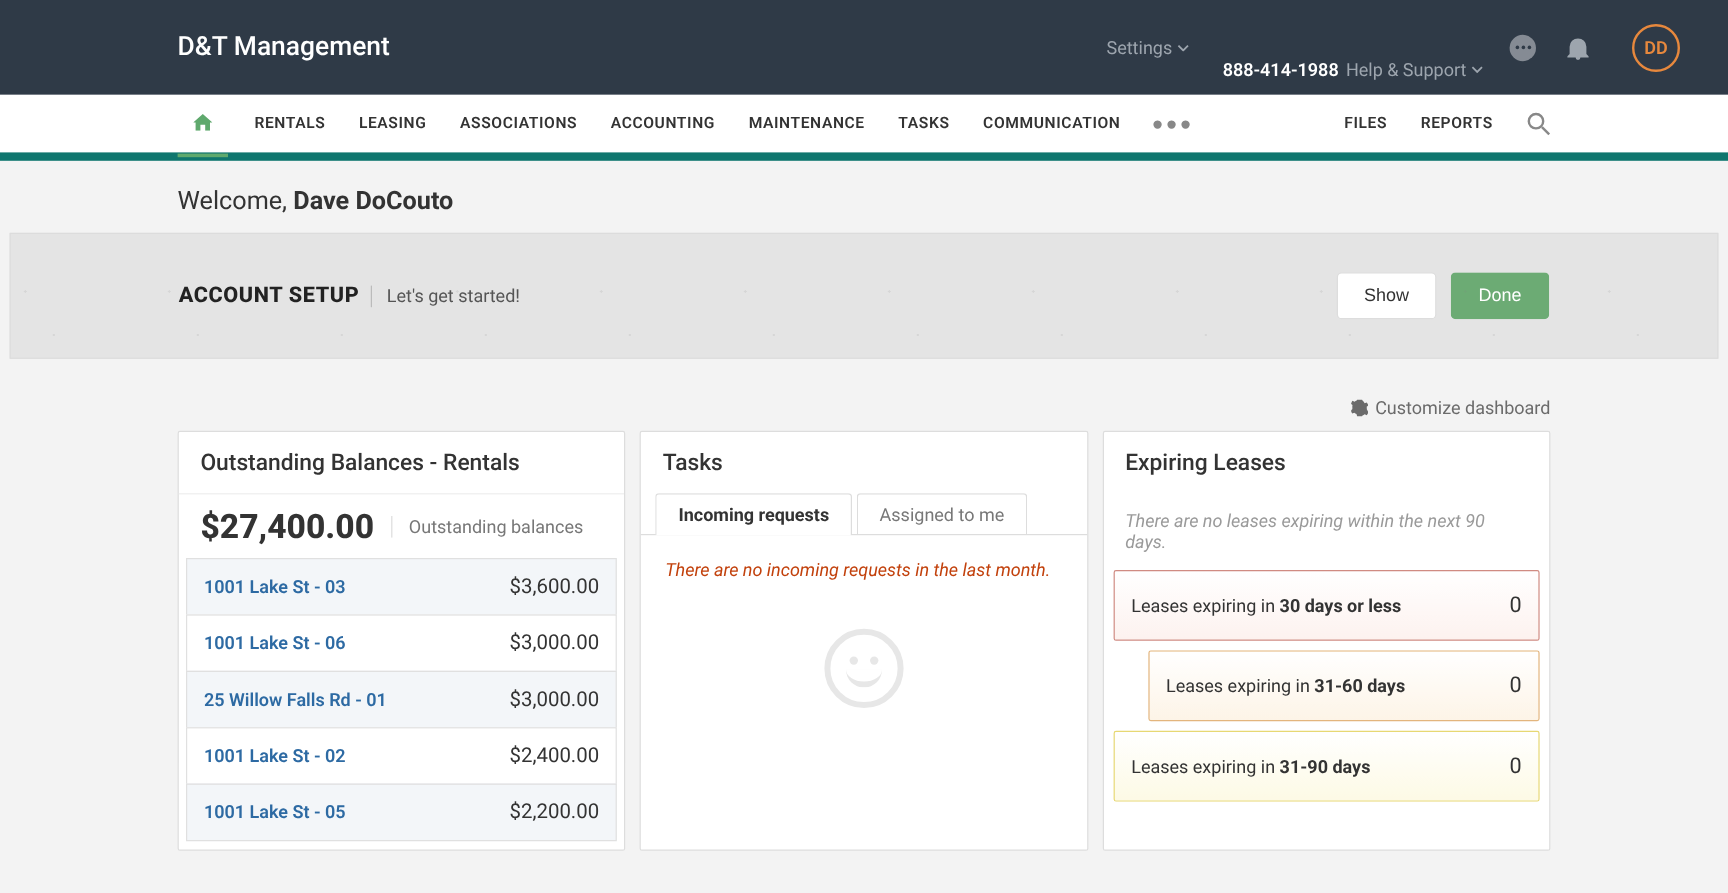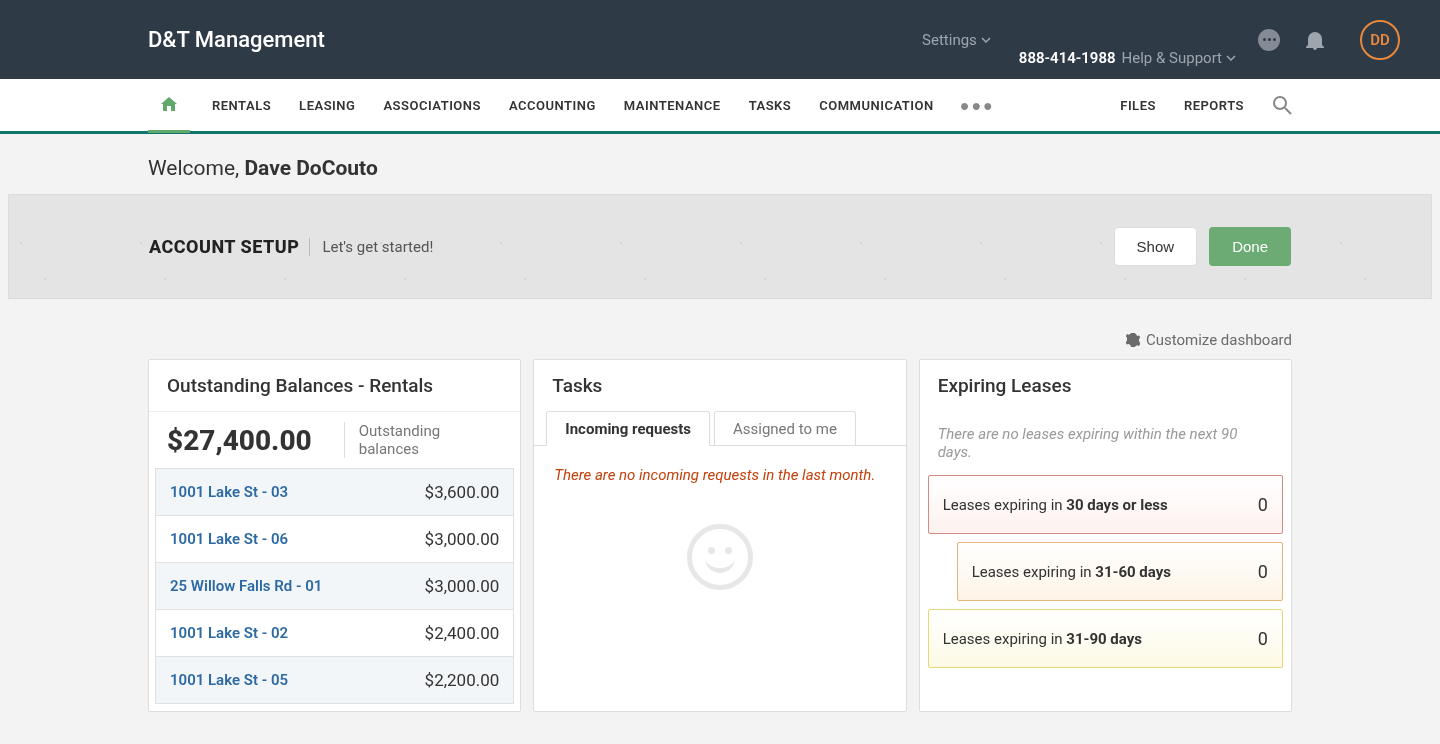--- a/index.html
+++ b/index.html
@@ -11,21 +11,21 @@
   .top-link { color: #9da5ae; font-size: 15px; margin-right: 28px; display: inline-flex; align-items: center; cursor: pointer; }
   .top-link .chev { margin-left: 4px; }
   .phone { color: #fff; font-weight: 600; margin-right: 6px; font-size: 15px; }
   .help-txt { color: #9da5ae; font-size: 15px; }
   .top-icon { color: #9da5ae; margin-left: 20px; cursor: pointer; display:inline-flex; align-items:center; justify-content:center; width: 26px; height:26px; }
   .chat-bubble { background:#858b94; border-radius:50%; width:22px; height:22px; display:flex; align-items:center; justify-content:center; position:relative;}
   .chat-dots { display:flex; gap:2px;}
   .chat-dots span{ width:3px;height:3px;background:#2f3a47;border-radius:50%;}
   .avatar { width: 40px; height: 40px; border: 2px solid #e7883d; border-radius: 50%; display:flex; align-items:center; justify-content:center; color:#e7883d; font-weight:600; margin-left: 32px; font-size:15px; cursor:pointer;}
   
-  .navbar { background: #fff; height: 55px; display:flex; align-items:center; padding: 0 148px; border-bottom:3px solid #0f766e; position:relative;}
+  .navbar { background: #fff; height: 55px; display:flex; align-items:center; padding: 0 148px; border-bottom:7px solid #0f766e; position:relative;}
   .nav-home { width: 42px; height:55px; display:flex; align-items:center; justify-content:center; border-bottom:3px solid #5fa96d; color:#5fa96d; cursor:pointer; margin-right:8px;}
   .nav-item { font-size: 13px; font-weight:600; color:#333; letter-spacing:0.5px; padding: 0 14px; height:55px; display:flex; align-items:center; cursor:pointer;}
   .nav-more { color:#888; cursor:pointer; padding:0 12px; letter-spacing:2px;}
   .nav-right { margin-left:auto; display:flex; align-items:center; gap: 28px;}
   .nav-right .nav-item{ padding:0;}
   .search-ico { color:#888; cursor:pointer;}
   
   .welcome { padding: 22px 148px 14px; font-size: 21px; color:#333; }
   .welcome .name { font-weight: 700; }
   
@@ -40,21 +40,21 @@
   .btn-white{ background:#fff; color:#333; border:1px solid #ddd;}
   .btn-green{ background:#6cab74; color:#fff; margin-left:12px;}
   
   .customize-bar{ display:flex; justify-content:flex-end; padding: 32px 148px 10px; }
   .customize-link{ color:#6b6b6b; font-size:15px; cursor:pointer; display:flex; align-items:center; gap:6px;}
   
   .cards{ display:flex; gap:12px; padding: 0 148px 30px;}
   .card{ background:#fff; border:1px solid #ddd; border-radius:2px; flex:1; display:flex; flex-direction:column; min-height: 340px;}
   .card-head{ padding: 14px 18px; font-size: 19px; font-weight:500; color:#333; border-bottom:1px solid #eee;}
   
-  .out-summary{ display:flex; align-items:center; padding: 10px 18px; gap: 18px; }
+  .out-summary{ display:flex; align-items:center; padding: 10px 18px; }
   .out-amount{ font-size:28px; font-weight:800; margin-right:14px;}
   .out-label{ color:#777; font-size:15px; border-left:1px solid #ddd; padding-left:14px;}
   .out-list{ padding: 0 6px 8px;}
   .out-row{ border:1px solid #e0e0e0; margin:0 0 -1px; display:flex; justify-content:space-between; align-items:center; padding: 13px 14px; background:#fff; cursor:pointer;}
   .out-row:nth-child(odd){ background:#f3f6f9;}
   .out-row .addr{ color:#2d6aa3; font-weight:600; font-size:15px;}
   .out-row .amt{ color:#333; font-size:17px;}
   
   .tabs-wrap{ padding: 10px 12px 0;}
   .tabs{ display:flex;}

